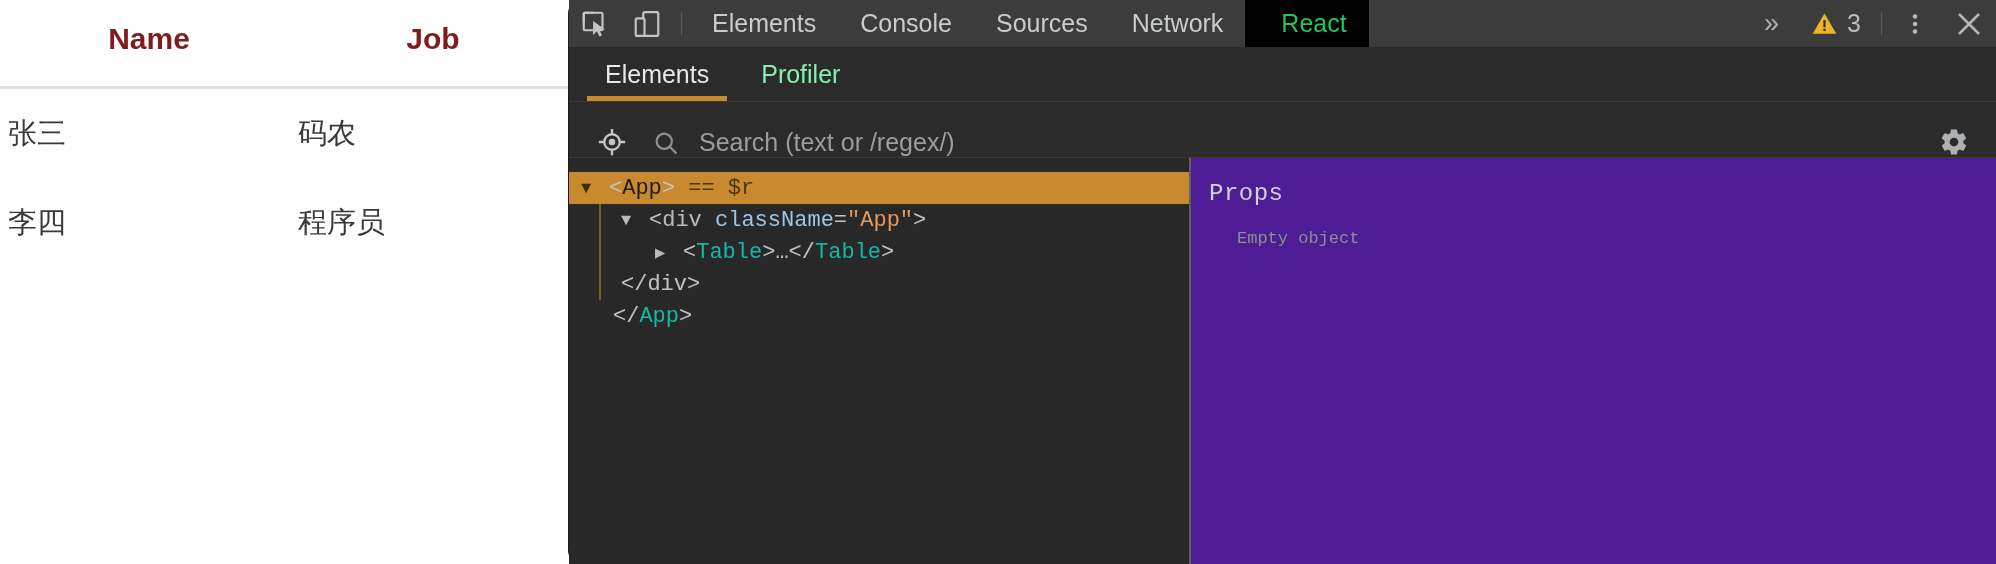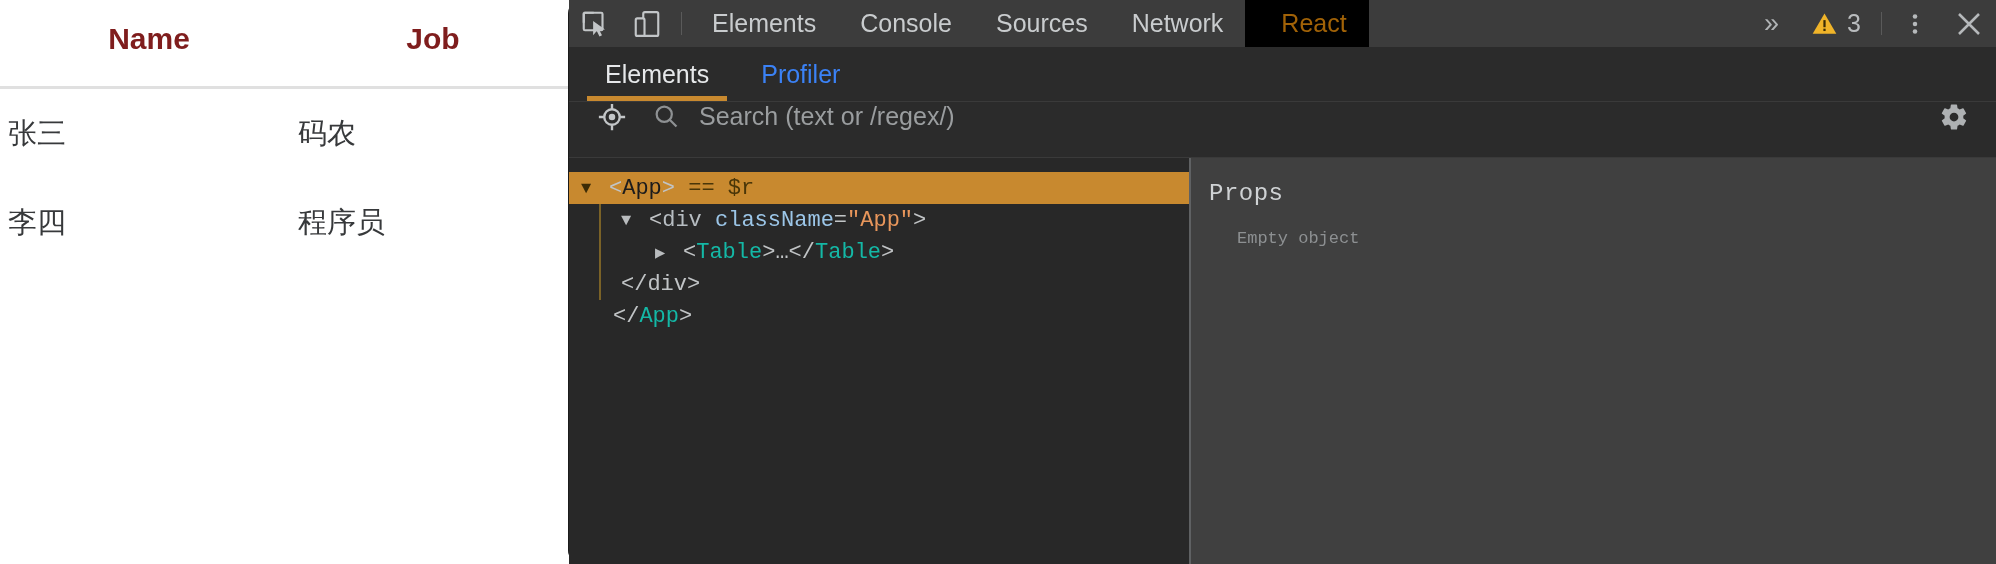--- a/index.html
+++ b/index.html
@@ -71,21 +71,21 @@
   .tb-tabs { display: flex; align-items: stretch; }
   .tb-tab {
     display: flex; align-items: center;
     padding: 0 22px;
     font-size: 25px;
     color: #c9ccce;
     white-space: nowrap;
   }
   .tb-tab.selected {
     background: #000000;
-    color: #a16207;
+    color: #22c55e;
     padding-left: 36px;
   }
   .tb-right { margin-left: auto; display: flex; align-items: stretch; }
   .tb-chev {
     display: flex; align-items: center; justify-content: center;
     padding: 0 18px;
     font-size: 27px;
     color: #b0b3b5;
   }
   .tb-warn {
@@ -107,38 +107,38 @@
     background: #2b2b2b;
     display: flex;
     align-items: stretch;
     padding-left: 10px;
     border-bottom: 1px solid #3a3a3a;
   }
   .react-subtab {
     display: flex; align-items: center;
     padding: 0 26px;
     font-size: 25px;
-    color: #3b82f6;
+    color: #86efac;
     position: relative;
     white-space: nowrap;
   }
   .react-subtab.active { color: #e6e8ea; }
   .react-subtab.active::after {
     content: "";
     position: absolute;
     left: 8px; right: 8px; bottom: 0;
     height: 5px;
     background: #c8892f;
   }
 
   
   .search-row {
     height: 56px; flex: 0 0 56px;
     background: #2b2b2b;
-    display: flex; align-items: flex-start;
+    display: flex; align-items: flex-end;
     padding: 0 18px 0 20px;
     border-bottom: 1px solid #3a3a3a;
     gap: 0;
   }
   .search-icon-btn { width: 46px; display:flex; align-items:center; justify-content:center; }
   .search-mag { width: 46px; display:flex; align-items:center; justify-content:center; margin-left: 8px;}
   .search-input {
     flex: 1 1 auto;
     background: transparent;
     border: none;
@@ -192,21 +192,21 @@
   .arrow-dark { color: #3d2c06; }
   .tk-punct { color: #c1c4c6; }
   .tk-tag   { color: #b7bdc2; text-align: center; }
   .tk-comp  { color: #14b8a6; }
   .tk-attr  { color: #9cc6e8; text-align: center; }
   .tk-str   { color: #e8965b; }
   .tk-dollar{ color: #a9acae; }
 
   .props-pane {
     flex: 1 1 auto;
-    background: #404040;
+    background: #4c1d95;
     padding: 22px 0 0 18px;
     overflow: hidden;
   }
   .props-title {
     font-family: "Liberation Mono", monospace;
     font-size: 24px;
     color: #cfd2d4;
     letter-spacing: 0.5px;
     margin-bottom: 22px;
   }

